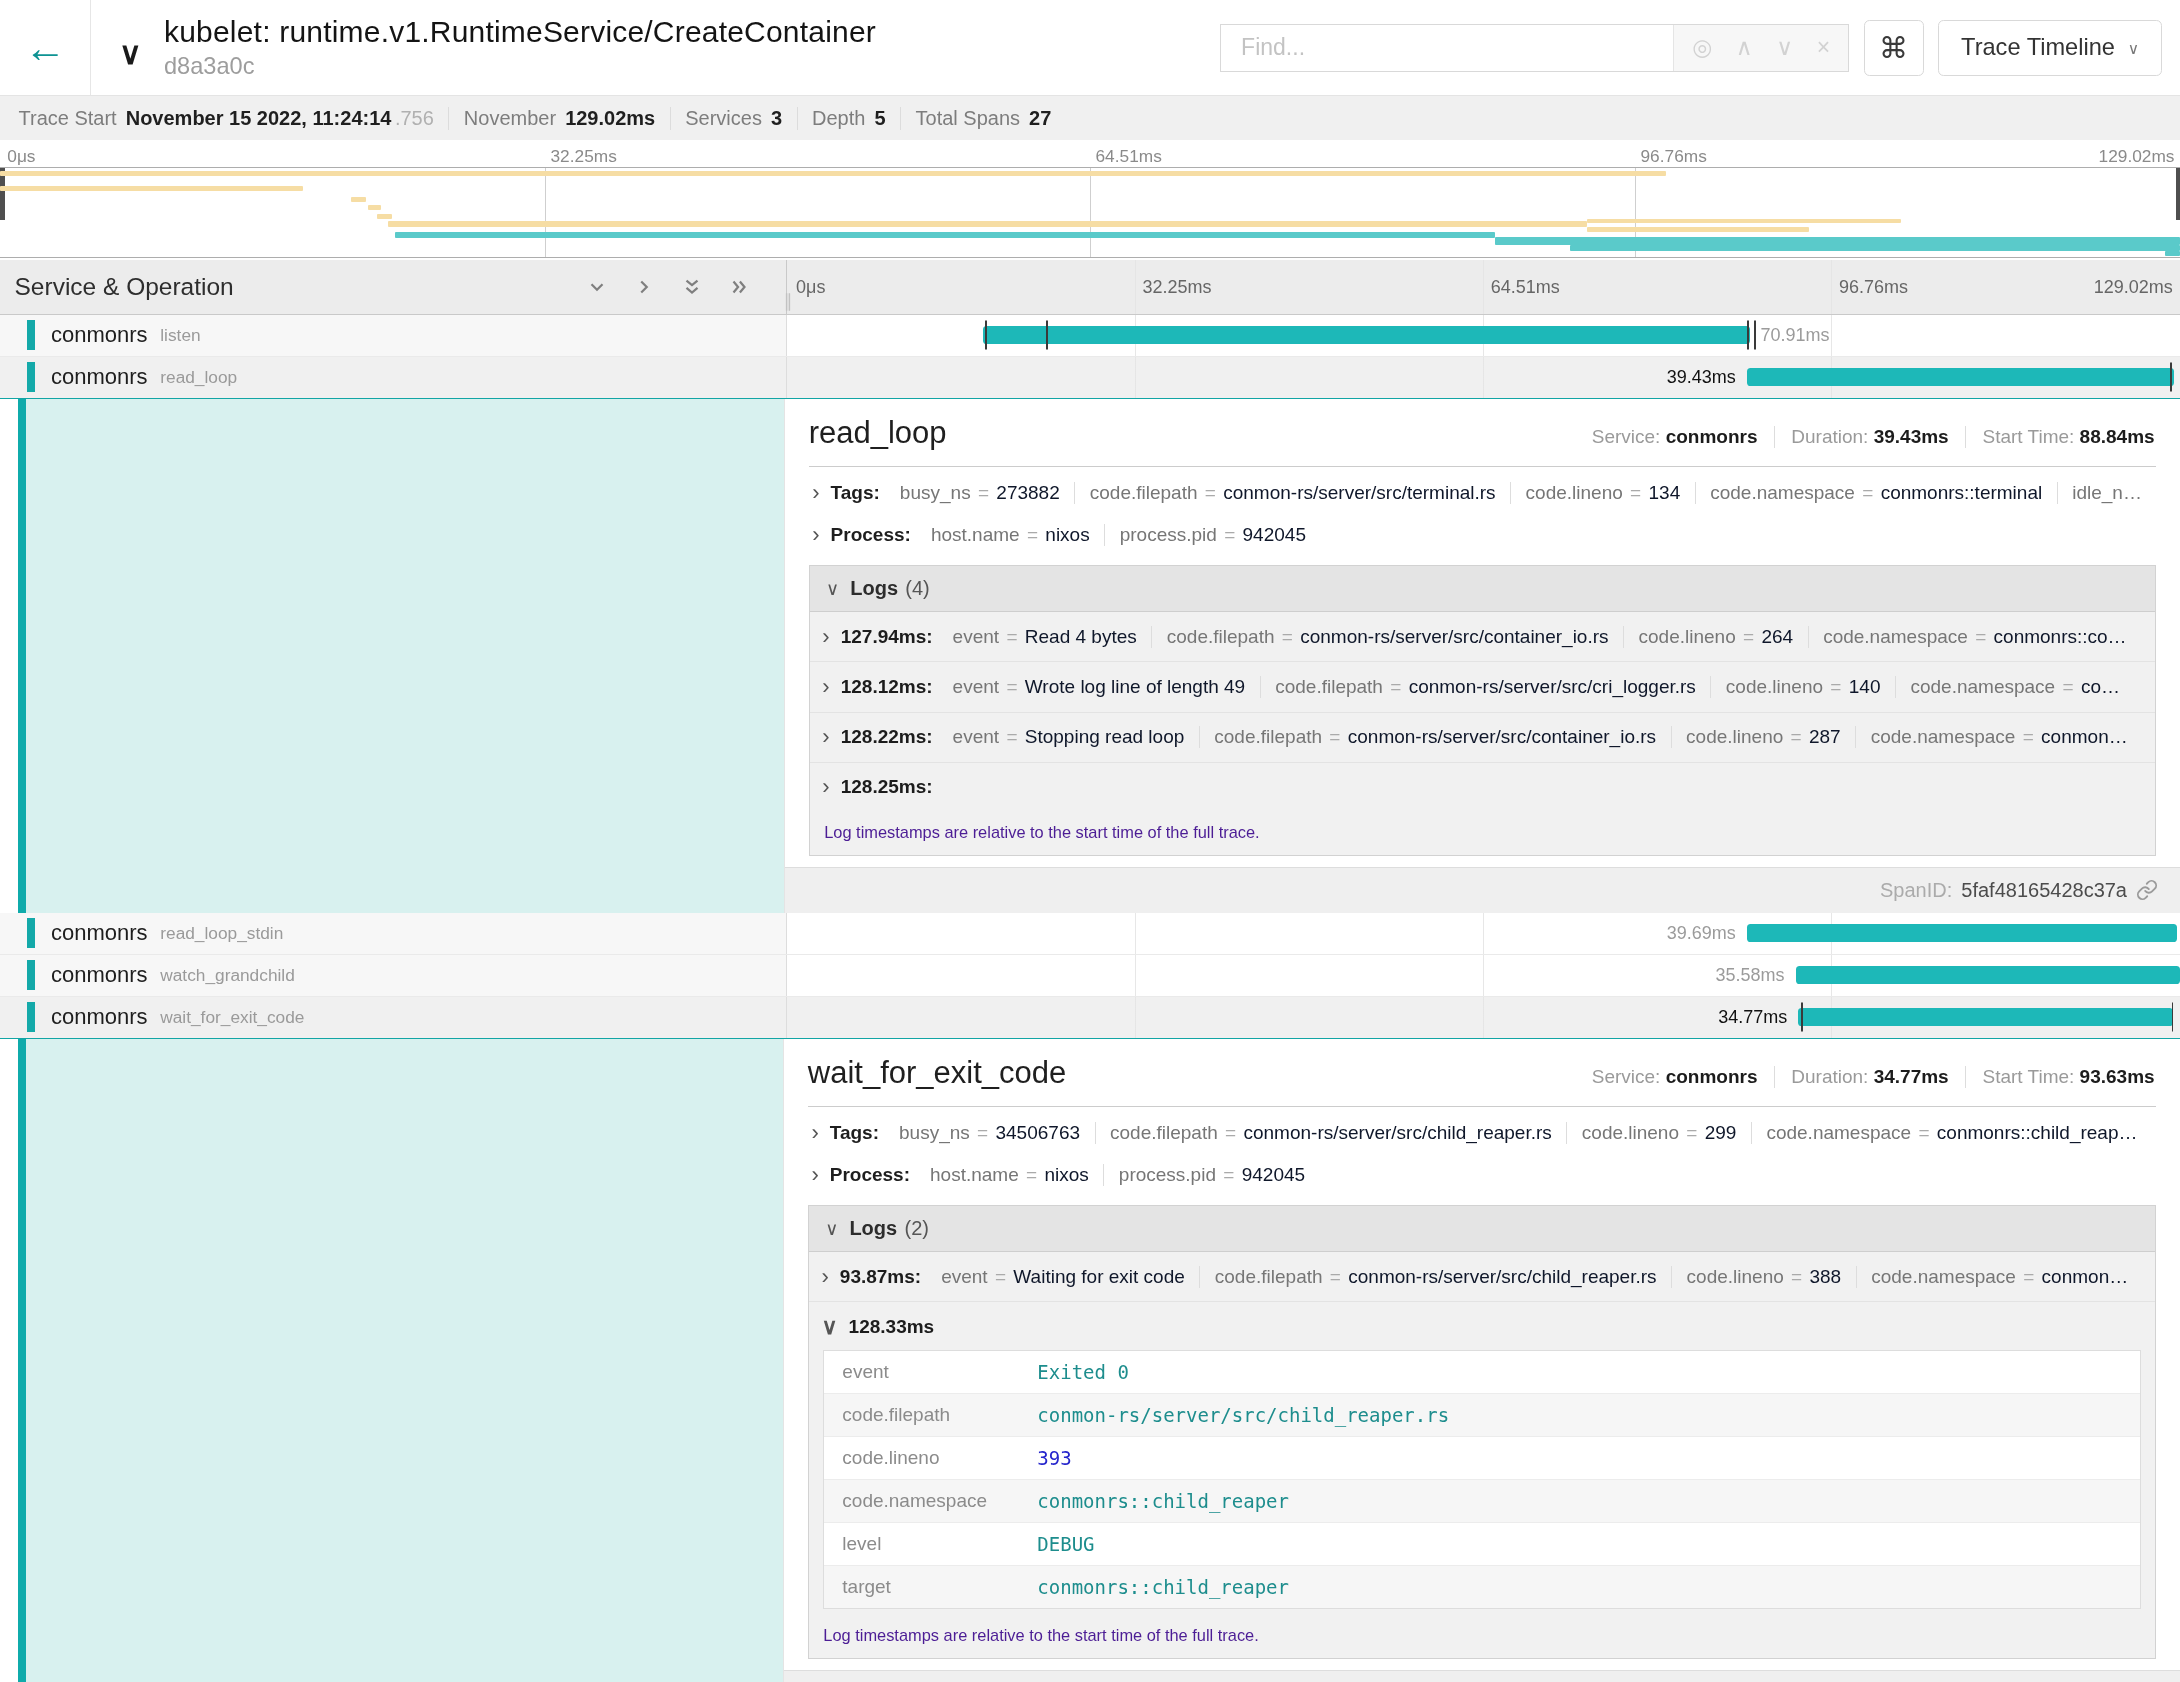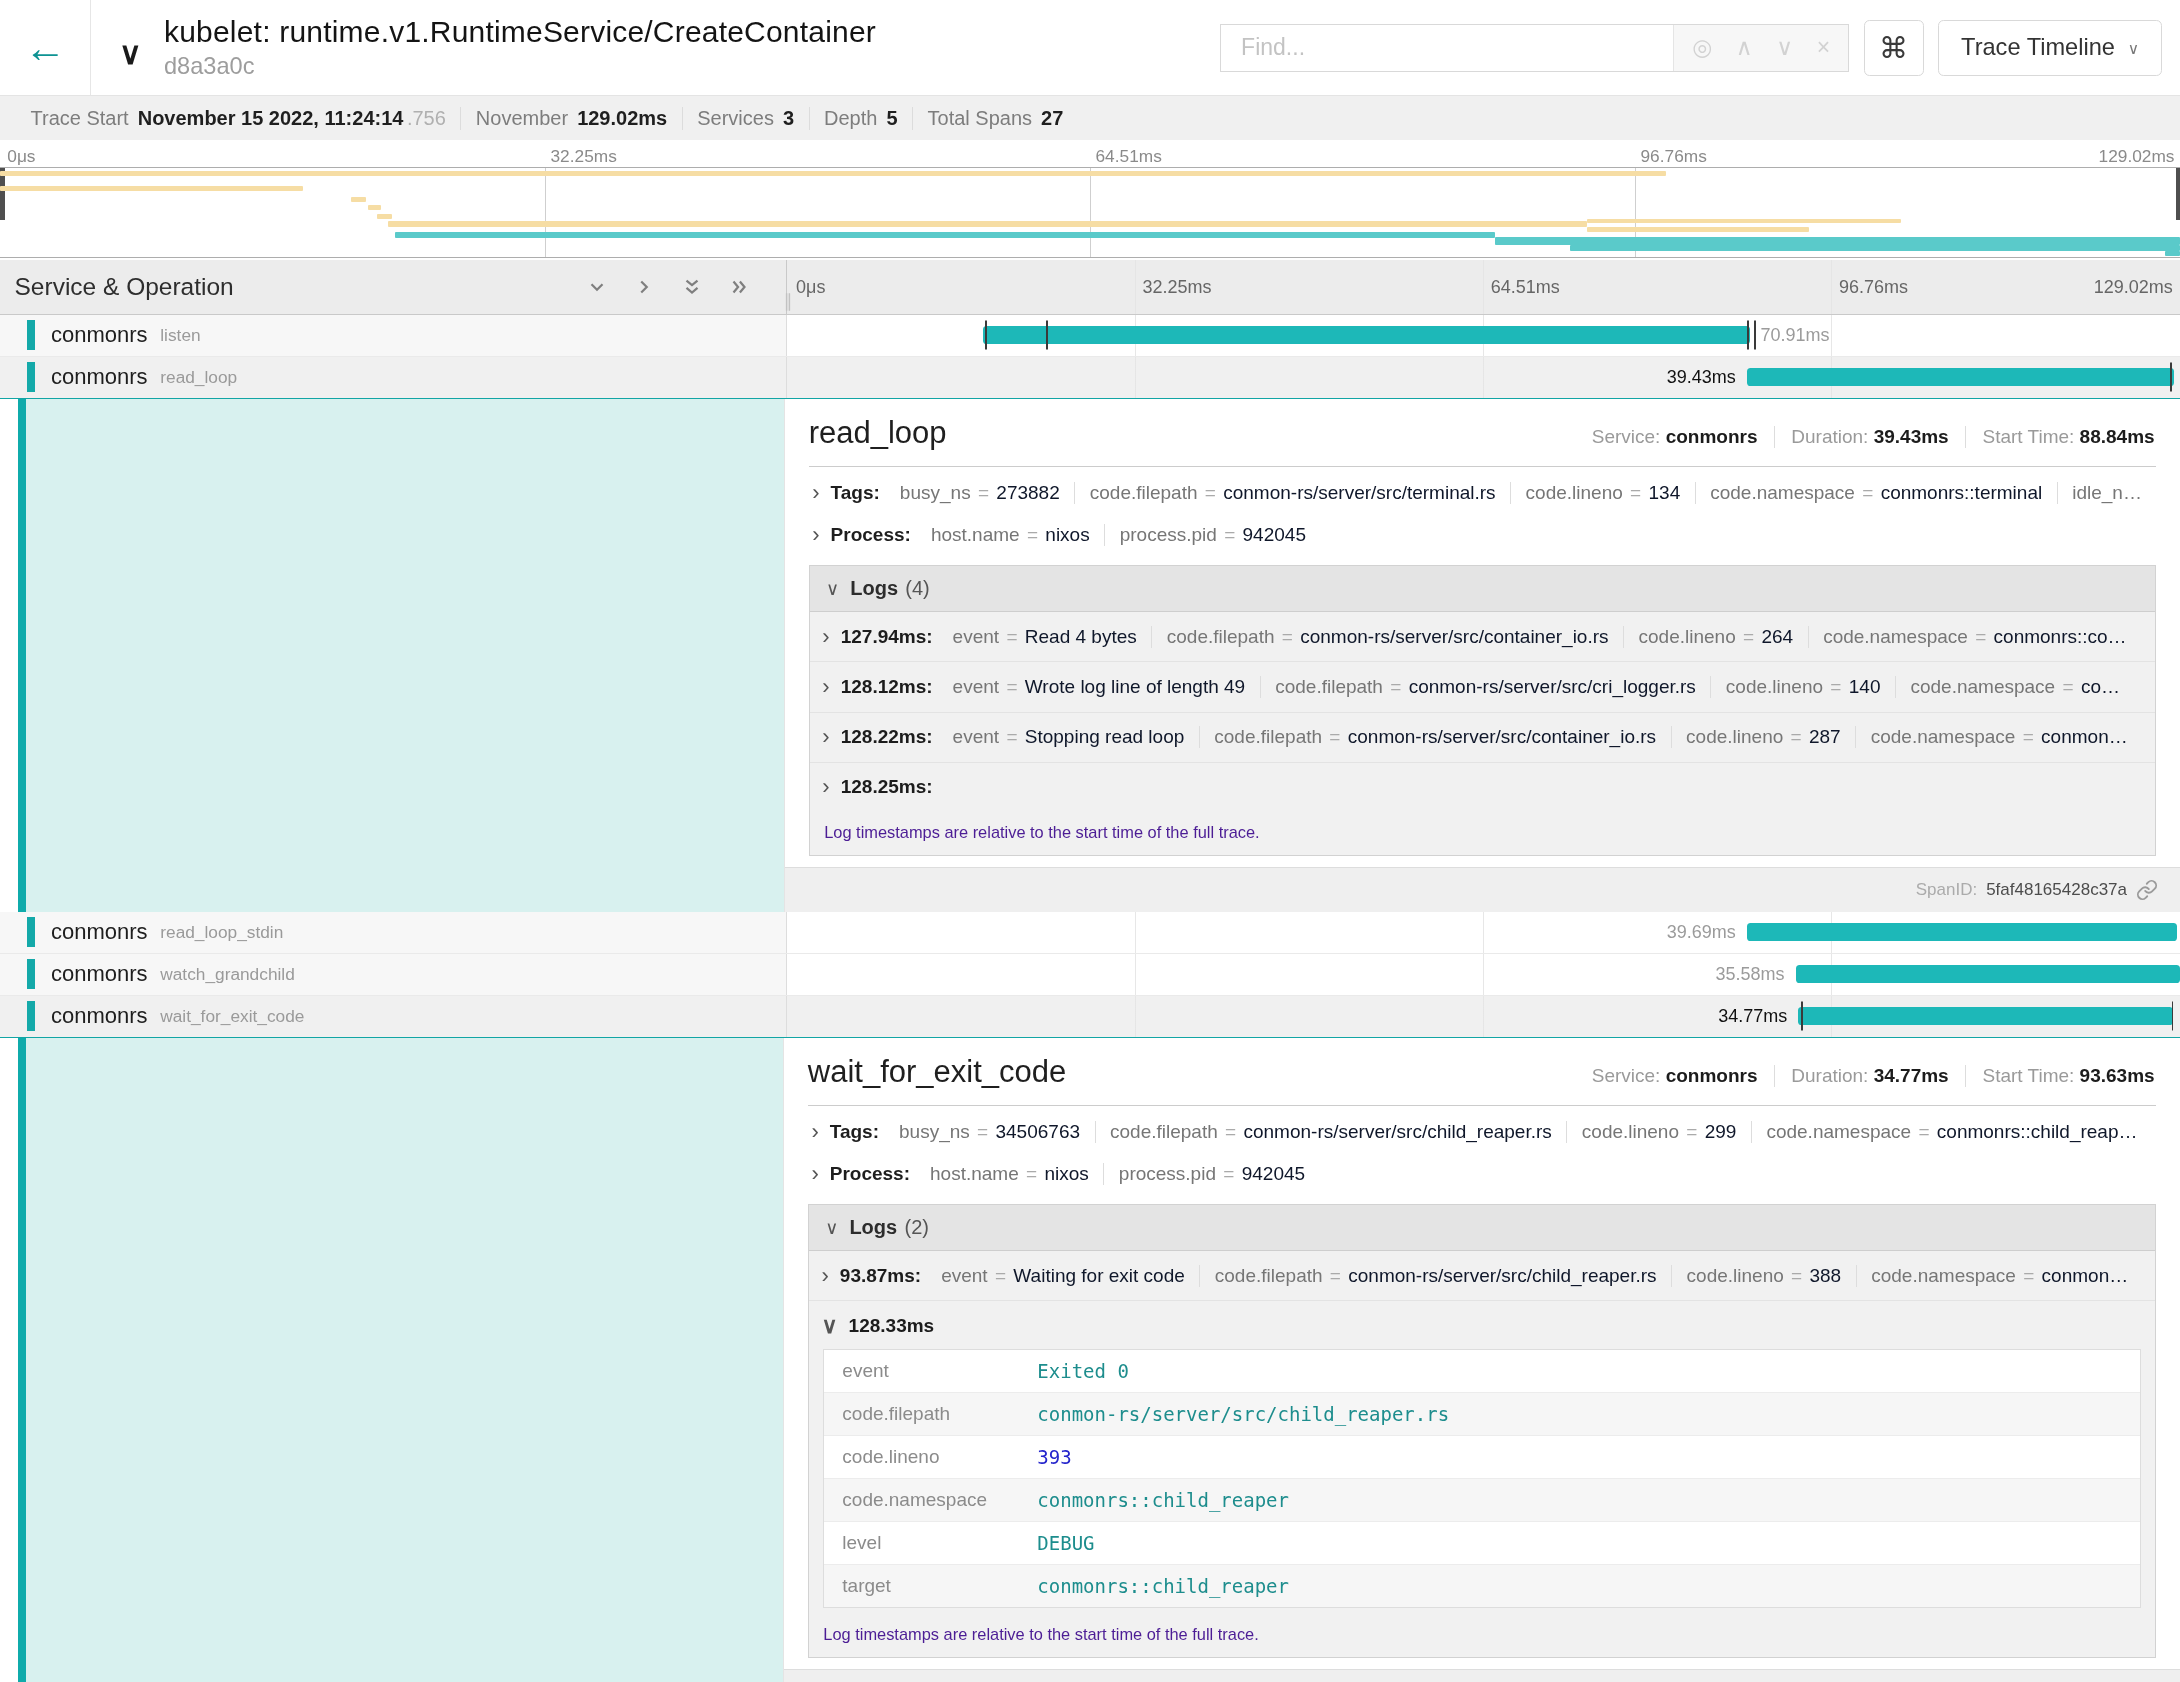--- a/index.html
+++ b/index.html
@@ -21,21 +21,21 @@
   .find-box { display:flex; border:0.9px solid #d9d9d9; border-radius:0; overflow:hidden; height:48px; width:629px; background:#fff; }
   .find-input { border:none; outline:none; padding:0 20px; font-size:23px; flex:1; color:#444; }
   .find-input::placeholder { color:#c3c3c3; }
   .find-icons { background:#f7f7f7; border-left:0.9px solid #e5e5e5; display:flex; align-items:center; padding:0 18px; gap:23.6px; color:#d2d2d2; font-size:23px; }
   .find-icons span { cursor:pointer; }
   .cmd-btn { height:56px; width:60px; border:0.9px solid #d9d9d9; border-radius:5.5px; background:#fff; font-size:29px; color:#3a3a3a; cursor:pointer; }
   .view-btn { height:56px; border:0.9px solid #d9d9d9; border-radius:5.5px; background:#fff; font-size:23.6px; color:#333;
     padding:0 22px; display:flex; gap:12.7px; align-items:center; cursor:pointer; }
   .view-caret { font-size:15.5px; color:#777; margin-top:3.6px; }
   
-  .infobar { height:45px; background:#f0f0f0; border-top:0.9px solid #e4e4e4; display:flex; align-items:center; padding:0 16px; font-size:20px; color:#7d7d7d; }
+  .infobar { height:45px; background:#f0f0f0; border-top:0.9px solid #e4e4e4; display:flex; align-items:center; padding:0 4px; font-size:20px; color:#7d7d7d; }
   .info-item { padding:0 14.5px; display:flex; gap:9px; align-items:baseline; }
   .info-item + .info-item { border-left:0.9px solid #dcdcdc; }
   .info-item b { color:#1f1f1f; }
   .info-suffix { color:#b0b0b0; margin-left:-5.5px; }
   
   .mm-labels { position:relative; height:27px; font-size:17.3px; color:#8a8a8a; }
   .mm-labels span { position:absolute; top:6.4px; white-space:nowrap; }
   .mm-canvas { position:relative; height:91px; border-top:0.9px solid #adadad; border-bottom:0.9px solid #adadad; background:#fff; overflow:hidden; }
   .mm-grid { position:absolute; top:0; bottom:0; width:0.9px; background:#cfcfcf; }
   .mm-seg { position:absolute; border-radius:0.9px; }
@@ -95,21 +95,21 @@
   .log-t { font-weight:700; color:#1c1c1c; margin-right:5.5px; white-space:nowrap; }
   .exp-log-head { padding:13.6px 12.7px 3.6px 12.7px; font-size:19px; font-weight:700; color:#1c1c1c; display:flex; align-items:center; border-top:0.9px solid #e3e3e3; cursor:pointer; }
   .kv-card { background:#fff; border:0.9px solid #ddd; margin:9px 14.5px 5.5px 14.5px; }
   .kv-row { display:flex; padding:10px 18px; font-size:19px; }
   .kv-row + .kv-row { border-top:0.9px solid #ececec; }
   .kv-row:nth-child(even) { background:#f6f6f6; }
   .kv-k { width:195px; color:#8b8b8b; flex-shrink:0; }
   .kv-v { font-family:"DejaVu Sans Mono", monospace; color:#1d8d8d; }
   .kv-v.blue { color:#2525cc; }
   .logs-note { padding:11px 14.5px 12.7px 14.5px; font-size:16.4px; color:#4c1d95; }
-  .spanid-row { background:#efefef; border-top:0.9px solid #ddd; margin:11px -23.6px 0 -23.6px; padding:11px 22px; display:flex; justify-content:flex-end; align-items:center; gap:9px; font-size:17px; color:#ababab; }
+  .spanid-row { background:#efefef; border-top:0.9px solid #ddd; margin:11px -23.6px 0 -23.6px; padding:11px 22px; display:flex; justify-content:flex-end; align-items:center; gap:9px; font-size:20px; color:#ababab; }
   .spanid-val { color:#4c4c4c; }
   .link-icon { cursor:pointer; display:flex; }
 </style>
 </head>
 <body>
 
 <header class="topbar">
   <button class="back-btn">
     <span>←</span>
   </button>

